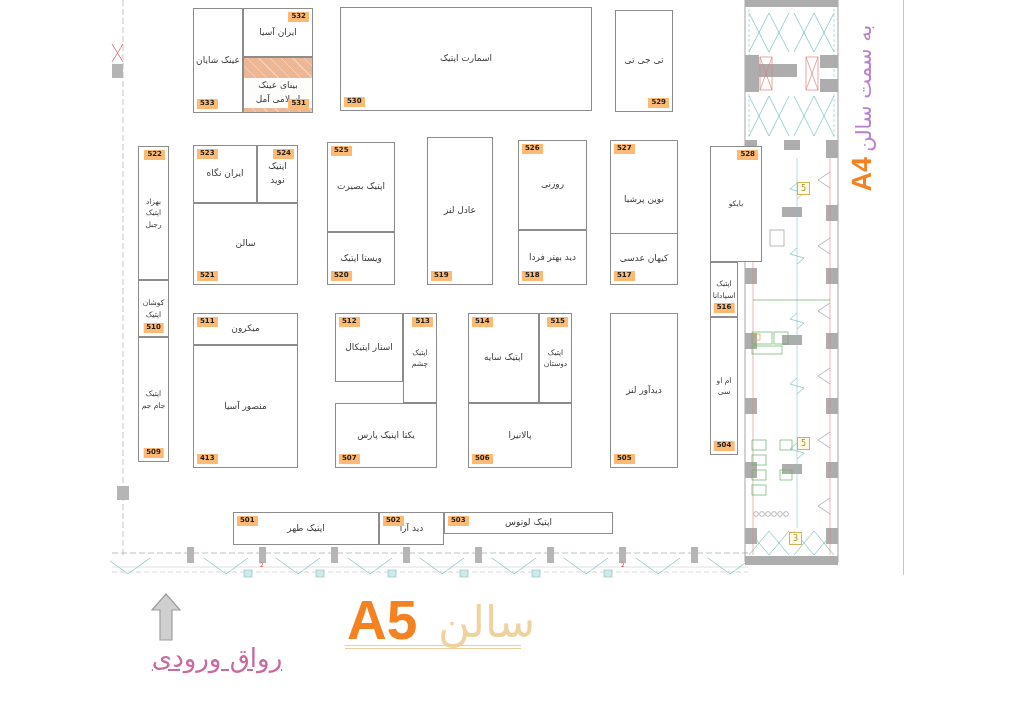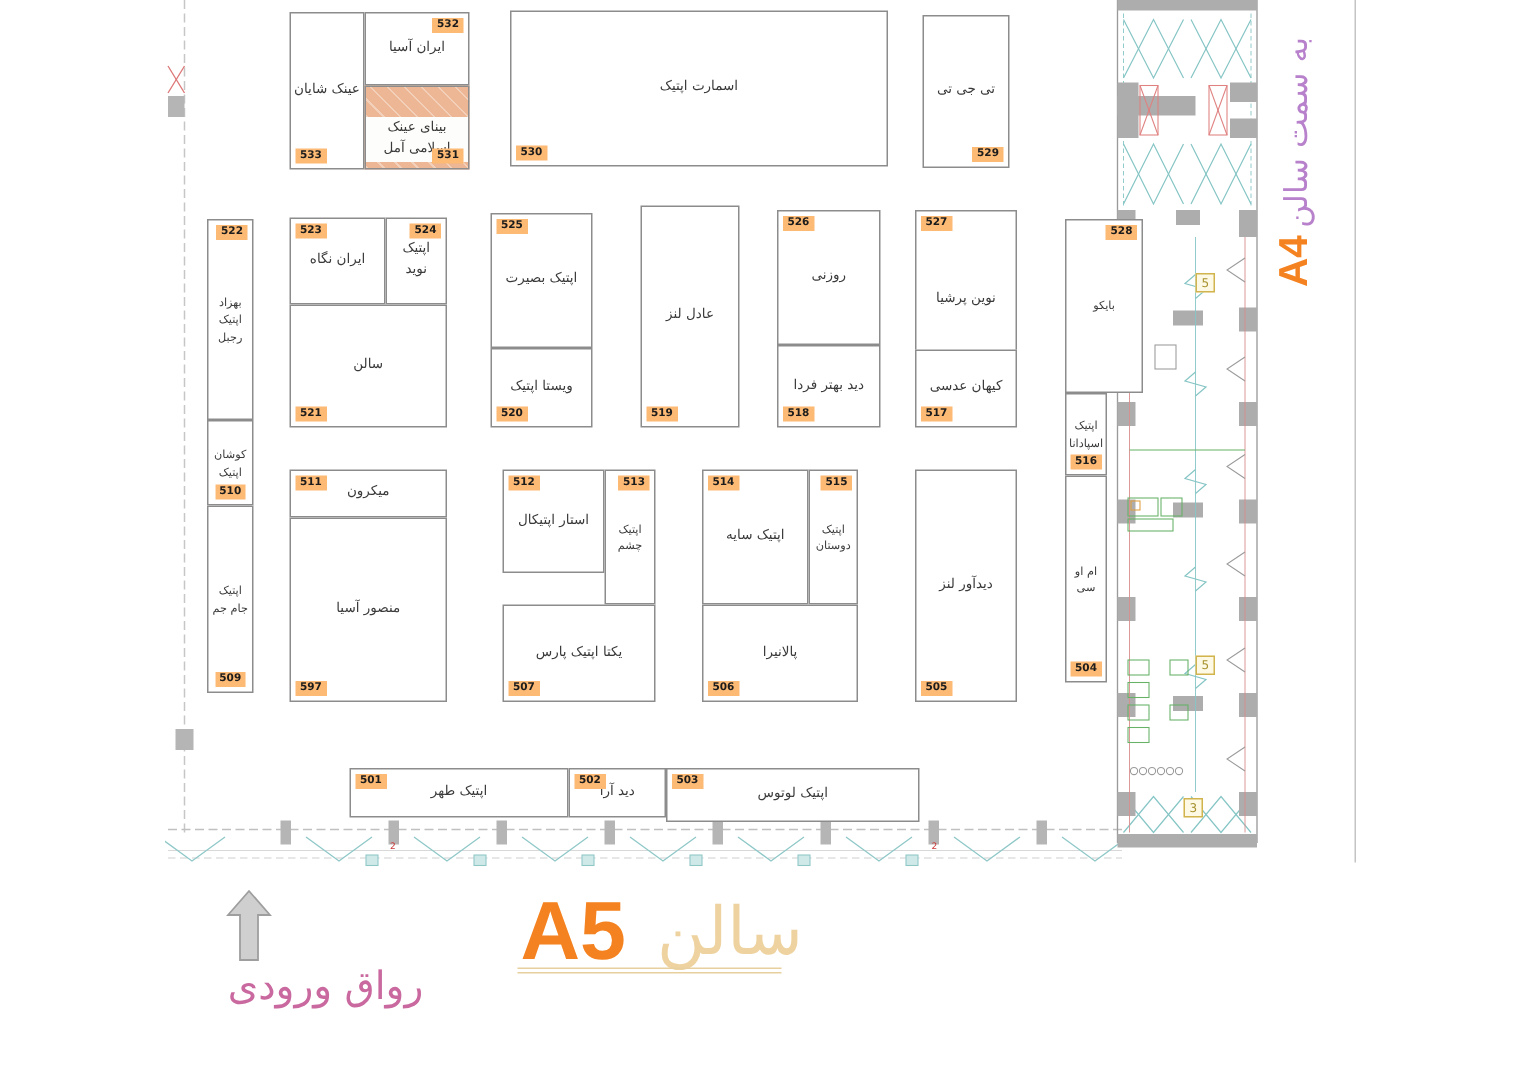--- a/index.html
+++ b/index.html
@@ -27,21 +27,21 @@
             direction:rtl;white-space:nowrap;}
   #dir-note .dir-fa{color:#b881cb;font-size:21px;letter-spacing:1px;}
   #dir-note .dir-a4{color:#f58220;font-size:27px;font-weight:bold;
             font-family:"Liberation Sans","DejaVu Sans",sans-serif;margin-left:10px;}
   #title-a5{position:absolute;left:347px;top:588px;color:#f58220;font-size:55px;font-weight:bold;
             font-family:"Liberation Sans","DejaVu Sans",sans-serif;}
   #title-salon{position:absolute;left:438px;top:596px;color:#eed3a0;font-size:44px;direction:rtl;}
   #title-underline{position:absolute;left:345px;top:645px;width:176px;height:4px;
             border-top:1px solid #e7cf9e;border-bottom:1px solid #e7cf9e;box-sizing:border-box;}
   #entrance-label{position:absolute;left:132px;top:643px;width:170px;color:#c9699f;font-size:26px;
-            direction:rtl;text-align:center;letter-spacing:2px;}
+            direction:rtl;text-align:center;letter-spacing:2px;text-decoration:underline;}
 </style>
 </head>
 <body>
 
 <div id="stage">
 
   <svg style="left:104px;top:0;width:30px;height:566px" viewBox="0 0 30 566">
     <line x1="19" y1="0" x2="19" y2="558" stroke="#c6c6c6" stroke-width="1" stroke-dasharray="6,3"></line>
     <line x1="8" y1="44" x2="19" y2="62" stroke="#dd7777" stroke-width="0.9"></line>
     <line x1="19" y1="44" x2="8" y2="62" stroke="#dd7777" stroke-width="0.9"></line>
@@ -276,21 +276,21 @@
   <div class="booth narrow" style="left:710px;top:317px;width:28px;height:138px">
     <span class="bnum nb-bc">504</span>
     <span class="blabel">ام او سی</span>
   </div>
 
   <div class="booth" style="left:193px;top:313px;width:105px;height:32px">
     <span class="bnum nb-tl">511</span>
     <span class="blabel">میکرون</span>
   </div>
   <div class="booth" style="left:193px;top:345px;width:105px;height:123px">
-    <span class="bnum nb-bl">597</span>
+    <span class="bnum nb-bl">413</span>
     <span class="blabel">منصور آسیا</span>
   </div>
 
   <div class="booth" style="left:335px;top:313px;width:68px;height:69px">
     <span class="bnum nb-tl">512</span>
     <span class="blabel">استار اپتیکال</span>
   </div>
   <div class="booth narrow" style="left:403px;top:313px;width:34px;height:90px">
     <span class="bnum nb-tr">513</span>
     <span class="blabel">اپتیک چشم</span>
@@ -319,21 +319,21 @@
   </div>
 
   <div class="booth" style="left:233px;top:512px;width:146px;height:33px">
     <span class="bnum nb-tl">501</span>
     <span class="blabel">اپتیک طهر</span>
   </div>
   <div class="booth" style="left:379px;top:512px;width:65px;height:33px">
     <span class="bnum nb-tl">502</span>
     <span class="blabel">دید آرا</span>
   </div>
-  <div class="booth" style="left:444px;top:512px;width:169px;height:36px">
+  <div class="booth" style="left:444px;top:512px;width:169px;height:22px">
     <span class="bnum nb-tl">503</span>
     <span class="blabel">اپتیک لوتوس</span>
   </div>
 
   <div id="dir-note">
     <span class="dir-fa">به سمت سالن</span>
     <span class="dir-a4">A4</span>
   </div>
 
   <div id="title-a5">A5</div>

